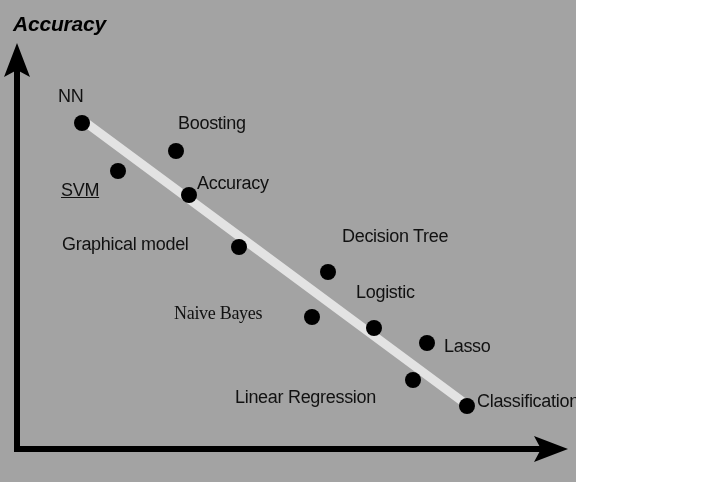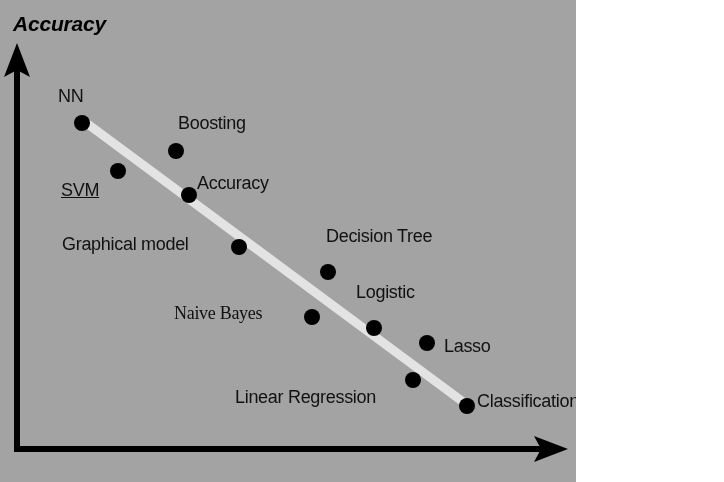--- a/index.html
+++ b/index.html
@@ -84,21 +84,21 @@
       <div class="point-label" style="left: 58px; top: 86px;">NN</div>
       <div class="dot" style="left: 168px; top: 143px; width: 16px; height: 16px; background: rgb(0, 0, 0);"></div>
       <div class="point-label" style="left: 178px; top: 113px;">Boosting</div>
       <div class="dot" style="left: 110px; top: 163px; width: 16px; height: 16px; background: rgb(0, 0, 0);"></div>
       <div class="point-label" style="left: 61px; top: 180px; text-decoration: underline;">SVM</div>
       <div class="dot" style="left: 181px; top: 187px; width: 16px; height: 16px; background: rgb(0, 0, 0);"></div>
       <div class="point-label" style="left: 197px; top: 173px;">Accuracy</div>
       <div class="dot" style="left: 231px; top: 239px; width: 16px; height: 16px; background: rgb(0, 0, 0);"></div>
       <div class="point-label" style="left: 62px; top: 234px;">Graphical model</div>
       <div class="dot" style="left: 320px; top: 264px; width: 16px; height: 16px; background: rgb(0, 0, 0);"></div>
-      <div class="point-label" style="left: 326px; top: 226px;">Decision Tree</div>
+      <div class="point-label" style="left: 342px; top: 226px;">Decision Tree</div>
       <div class="dot" style="left: 304px; top: 309px; width: 16px; height: 16px; background: rgb(0, 0, 0);"></div>
       <div class="point-label" style="left: 174px; top: 303px; font-family: Liberation Serif, serif;">Naive Bayes</div>
       <div class="dot" style="left: 366px; top: 320px; width: 16px; height: 16px; background: rgb(0, 0, 0);"></div>
       <div class="point-label" style="left: 356px; top: 282px;">Logistic</div>
       <div class="dot" style="left: 419px; top: 335px; width: 16px; height: 16px; background: rgb(0, 0, 0);"></div>
       <div class="point-label" style="left: 444px; top: 336px; text-align: right;">Lasso</div>
       <div class="dot" style="left: 405px; top: 372px; width: 16px; height: 16px; background: rgb(0, 0, 0);"></div>
       <div class="point-label" style="left: 235px; top: 387px;">Linear Regression</div>
       <div class="dot" style="left: 459px; top: 398px; width: 16px; height: 16px; background: rgb(0, 0, 0);"></div>
       <div class="point-label" style="left: 477px; top: 391px;">Classification</div>

